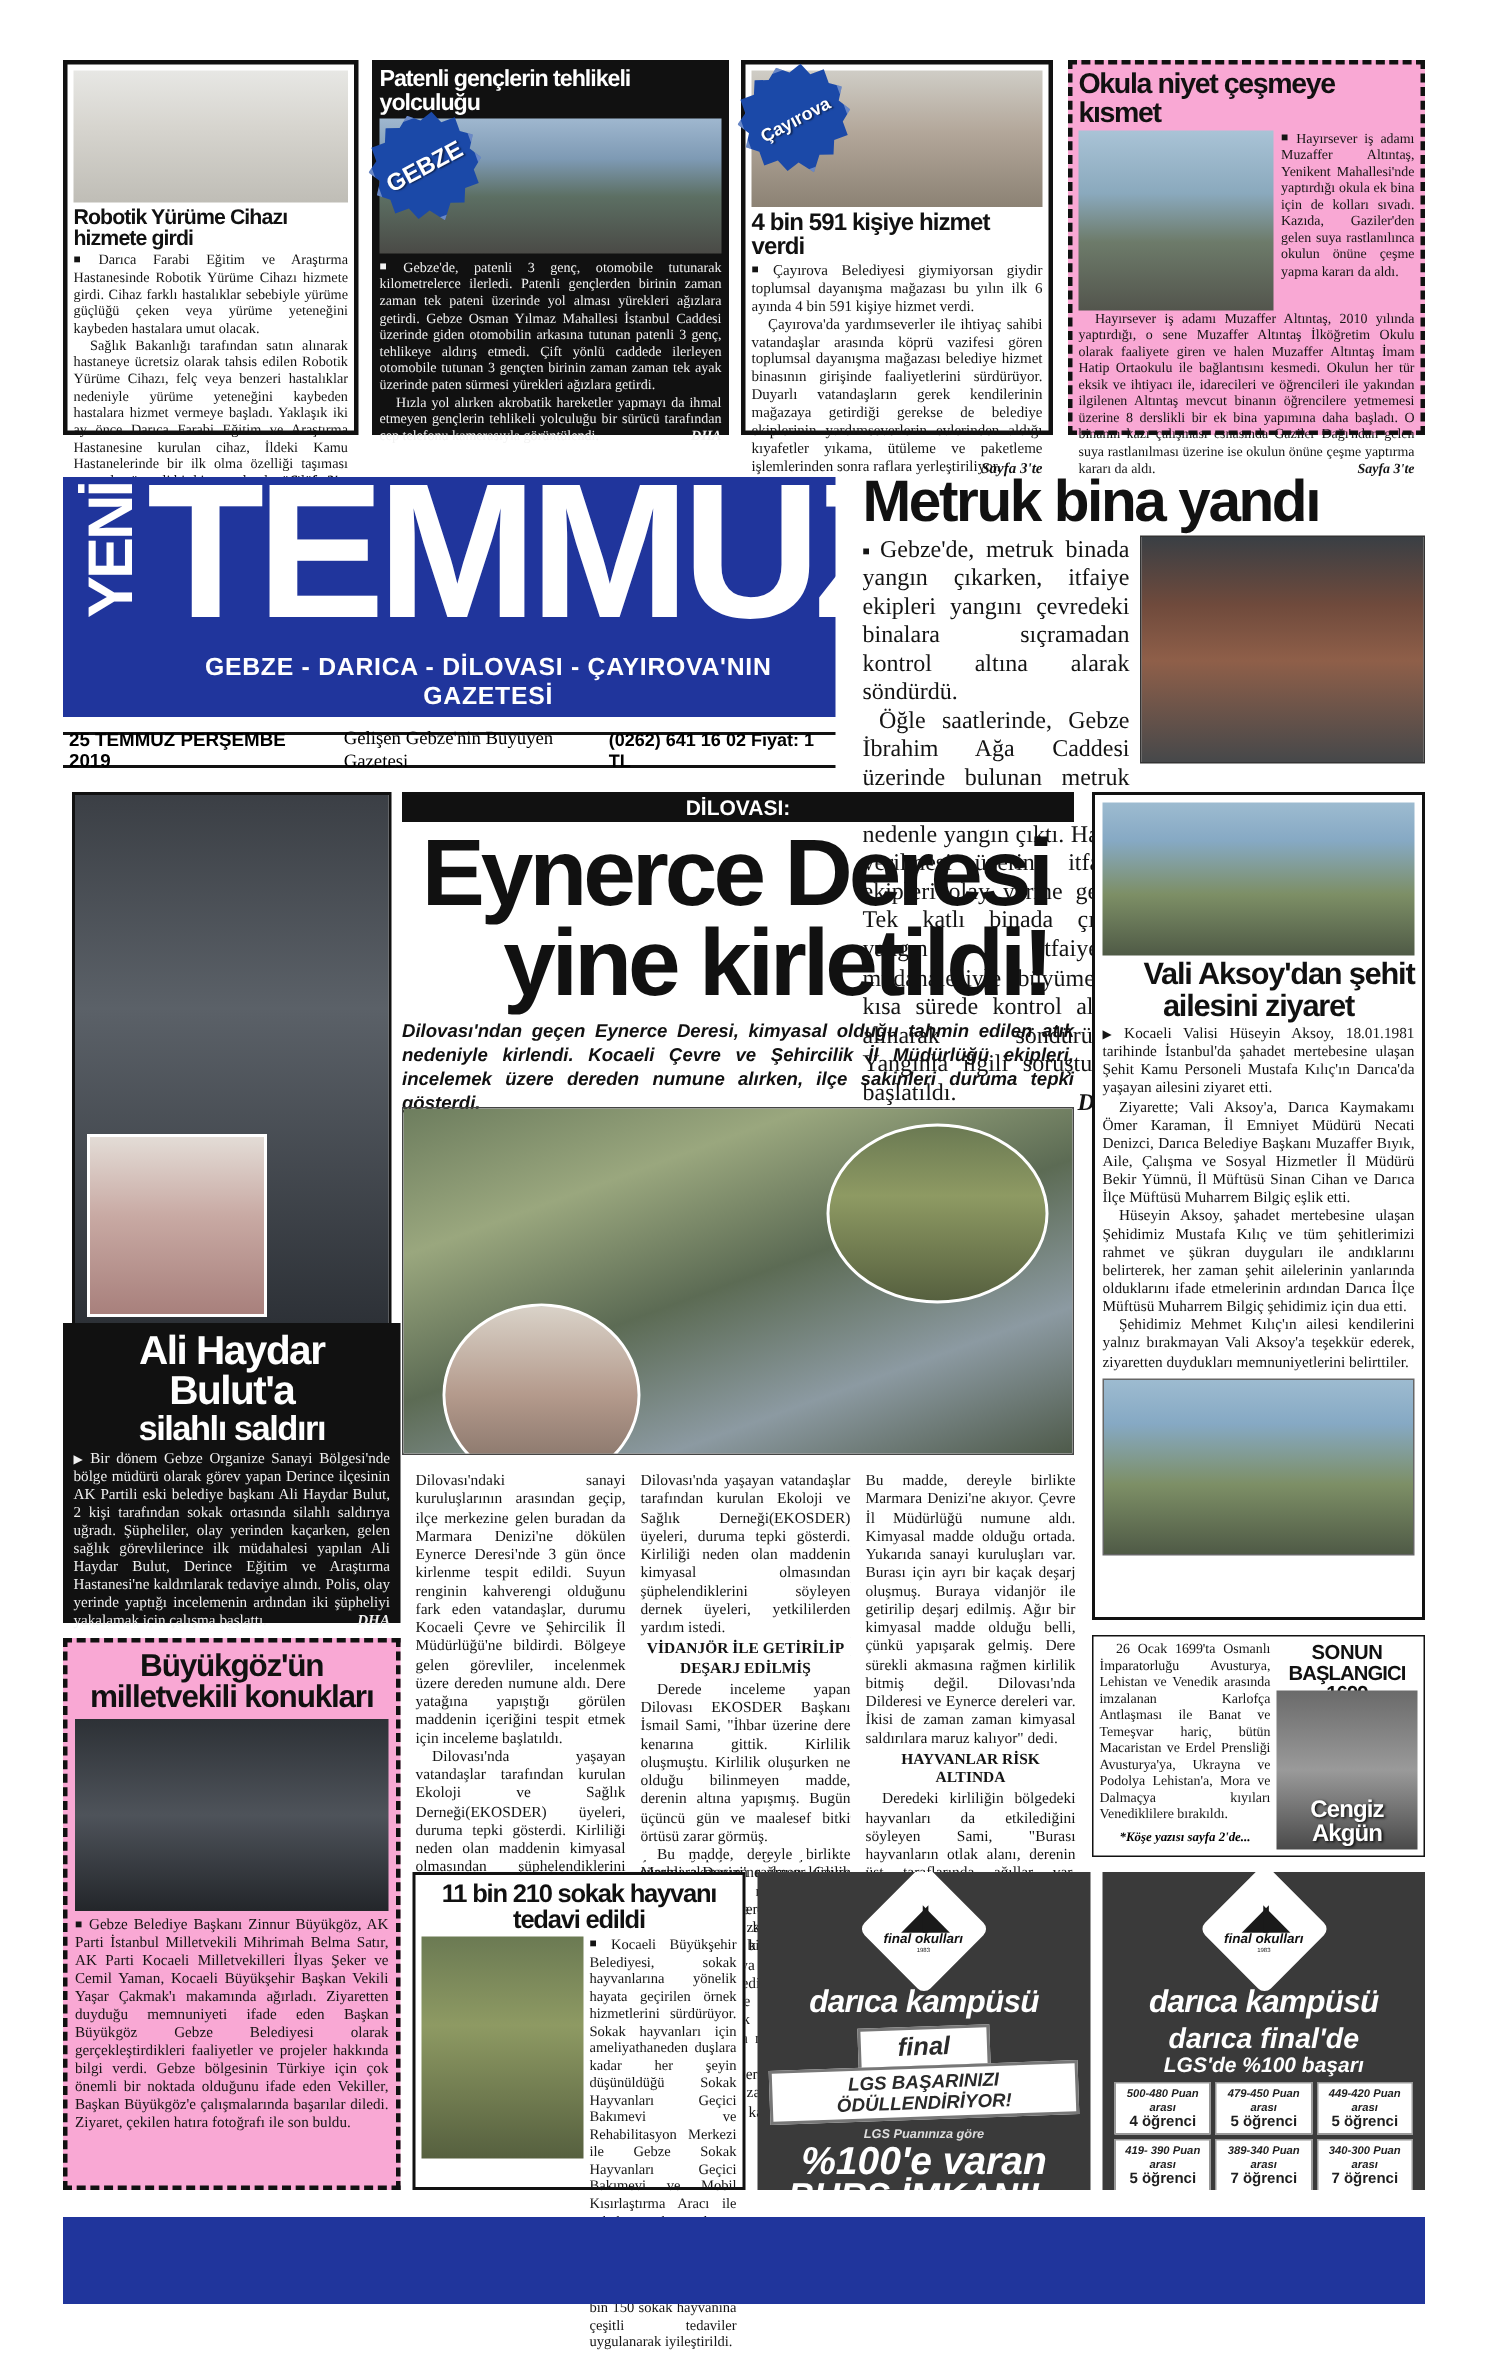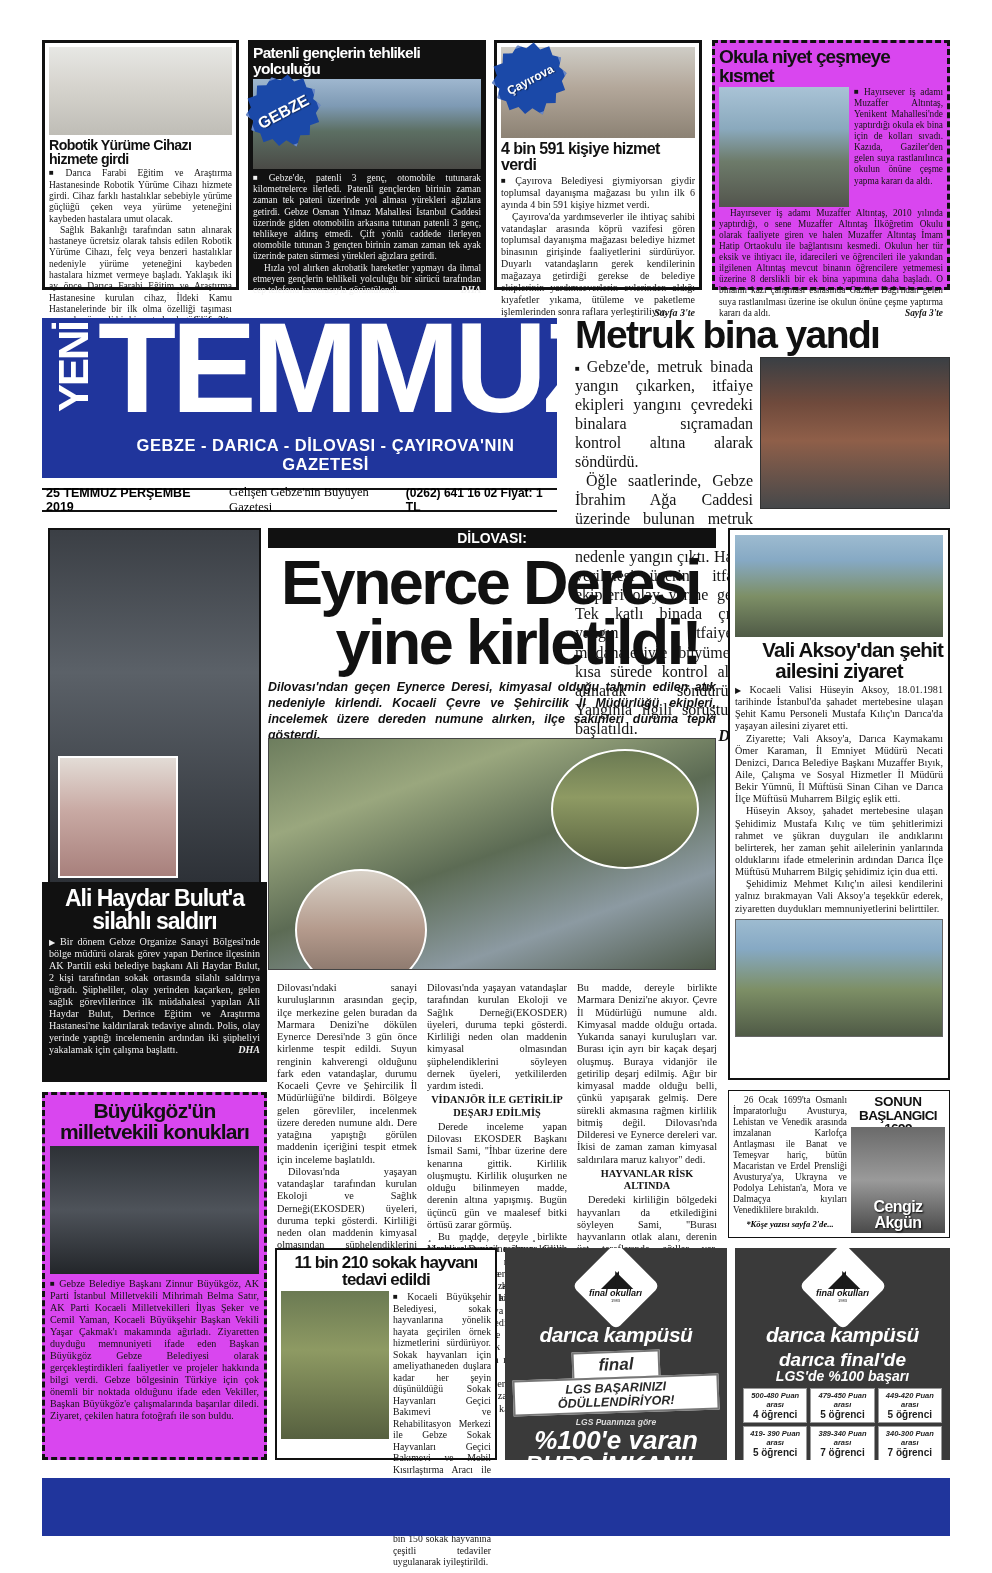--- a/index.html
+++ b/index.html
@@ -7,21 +7,21 @@
     width: 992px; height: 1573px;
     background: #ffffff;
     font-family: "Liberation Serif", serif;
     overflow: hidden;
     position: relative;
   }
   .page { position:absolute; inset:0; padding: 0; }
 
   
   .box-solid { border: 3px solid #111; background:#fff; }
-  .box-dash { border: 3px dashed #111; background:#d946ef; }
+  .box-dash { border: 3px dashed #111; background:#f9a8d4; }
   .blackbox { background:#111; color:#fff; }
 
   .kicker-bar {
     background:#111; color:#fff; font-family:"Liberation Sans", sans-serif;
     font-weight:bold; font-size:15px; padding:3px 6px;
   }
   .hl {
     font-family:"Liberation Sans", sans-serif; font-weight:bold;
     color:#111; line-height:1.0; letter-spacing:-0.5px;
   }
@@ -277,21 +277,21 @@
   </div>
 
   <div class="body-txt" style="position:absolute;left:427px;top:982px;width:140px;font-size:10.3px;background:#fff;height:258px;">
     <p class="first" style="text-indent:0;">Dilovası'nda yaşayan vatandaşlar tarafından kurulan Ekoloji ve Sağlık Derneği(EKOSDER) üyeleri, duruma tepki gösterdi. Kirliliği neden olan maddenin kimyasal olmasından şüphelendiklerini söyleyen dernek üyeleri, yetkililerden yardım istedi.</p>
     <div style="font-weight:bold;text-align:center;margin:2px 0;">VİDANJÖR İLE GETİRİLİP DEŞARJ EDİLMİŞ</div>
     <p>Derede inceleme yapan Dilovası EKOSDER Başkanı İsmail Sami, "İhbar üzerine dere kenarına gittik. Kirlilik oluşmuştu. Kirlilik oluşurken ne olduğu bilinmeyen madde, derenin altına yapışmış. Bugün üçüncü gün ve maalesef bitki örtüsü zarar görmüş.</p>
     <p>Bu madde, dereyle birlikte Marmara Denizi'ne akıyor. Çevre İl Müdürlüğü numune aldı. Kimyasal madde olduğu ortada. Yukarıda sanayi kuruluşları var. Burası için ayrı bir kaçak deşarj oluşmuş. Buraya vidanjör ile getirilip deşarj edilmiş. Ağır bir kimyasal madde olduğu belli, çünkü yapışarak gelmiş. Dere sürekli akmasına rağmen kirlilik bitmiş değil. Dilovası'nda Dilderesi ve Eynerce dereleri var. İkisi de zaman zaman kimyasal saldırılara maruz kalıyor" dedi.</p>
   </div>
 
   <div class="blackbox" style="position:absolute;left:42px;top:882px;width:225px;height:200px;padding:5px 7px;">
-    <div class="hl" style="color:#fff;font-size:23px;text-align:center;letter-spacing:-1px;">Ali Haydar Bulut'a</div>
+    <div class="hl" style="color:#fff;font-size:27px;text-align:center;letter-spacing:-1px;">Ali Haydar Bulut'a</div>
     <div class="hl" style="color:#fff;font-size:23px;text-align:center;letter-spacing:-1px;margin-bottom:3px;">silahlı saldırı</div>
     <div class="body-txt" style="color:#f0f0f0;font-size:10.1px;">
       <p class="first tri">Bir dönem Gebze Organize Sanayi Bölgesi'nde bölge müdürü olarak görev yapan Derince ilçesinin AK Partili eski belediye başkanı Ali Haydar Bulut, 2 kişi tarafından sokak ortasında silahlı saldırıya uğradı. Şüpheliler, olay yerinden kaçarken, gelen sağlık görevlilerince ilk müdahalesi yapılan Ali Haydar Bulut, Derince Eğitim ve Araştırma Hastanesi'ne kaldırılarak tedaviye alındı. Polis, olay yerinde yaptığı incelemenin ardından iki şüpheliyi yakalamak için çalışma başlattı.</p>
       <p style="text-indent:0;margin-top:-12px;text-align:right;"><span class="src">DHA</span></p>
     </div>
   </div>
 
   <div class="box-dash" style="position:absolute;left:42px;top:1092px;width:225px;height:368px;padding:5px;">
     <div class="hl" style="font-size:21px;text-align:center;letter-spacing:-.8px;">Büyükgöz'ün</div>
     <div class="hl" style="font-size:21px;text-align:center;letter-spacing:-.8px;margin-bottom:4px;">milletvekili konukları</div>

